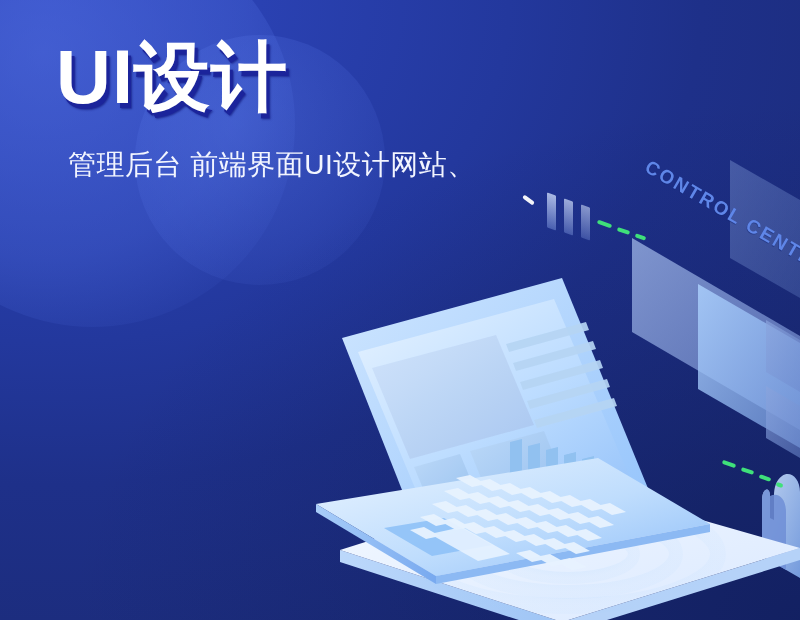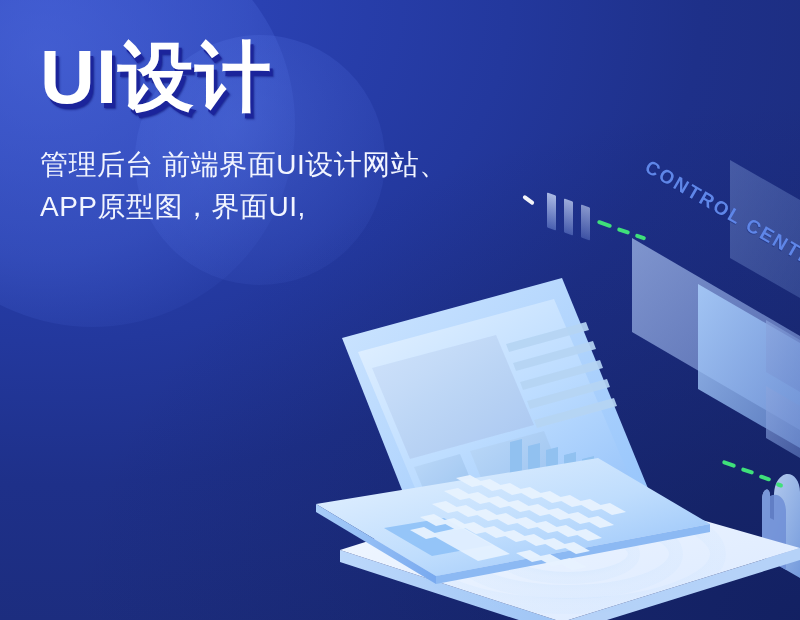--- a/index.html
+++ b/index.html
@@ -25,27 +25,27 @@
     background:radial-gradient(circle at 40% 35%, rgba(92,124,235,.34) 0%, rgba(80,110,225,.18) 60%, rgba(70,100,215,0) 100%);
   }
   
   .vignette{
     position:absolute;inset:0;
     background:radial-gradient(130% 120% at 100% 100%, rgba(12,24,80,.55) 0%, rgba(12,24,80,.18) 42%, rgba(12,24,80,0) 70%);
     pointer-events:none;
   }
 
   
-  .copy{position:absolute;left:40px;top:38px;width:620px;z-index:8;}
+  .copy{position:absolute;left:56px;top:38px;width:620px;z-index:8;}
   .title{
     margin:0;font-size:76px;line-height:1.02;font-weight:700;color:#ffffff;
     letter-spacing:1px;
     text-shadow:3px 5px 0 #1b249b, 4px 6px 2px rgba(15,22,120,.65);
   }
-  .subcopy{margin:28px 0 0 0;}
+  .subcopy{margin:28px 0 0 12px;}
   .subline{
     font-size:28px;line-height:1.52;color:#f2f5ff;font-weight:400;
     letter-spacing:.5px;white-space:nowrap;
   }
 
   
   .bars{position:absolute;left:528px;top:186px;width:120px;height:64px;z-index:7;}
   .bars i{
     position:absolute;display:block;width:9px;border-radius:1px;
     background:linear-gradient(180deg,rgba(214,228,255,.95),rgba(150,178,245,.45));
@@ -286,21 +286,20 @@
       <polygon points="206,261 222,270 236,267 220,258"></polygon>
       <polygon points="226,265 242,274 256,271 240,262"></polygon>
       <polygon points="246,269 262,278 276,275 260,266"></polygon>
     </g>
   </svg>
 
   <div class="copy">
     <h1 class="title">UI设计</h1>
     <div class="subcopy">
       <div class="subline">管理后台 前端界面UI设计网站、</div>
-      <div class="subline">APP原型图，界面UI,</div>
     </div>
   </div>
 
   <div class="bars">
     <span class="tick"></span>
     <i></i>
     <i></i>
     <i></i>
     <i></i>
   </div>

